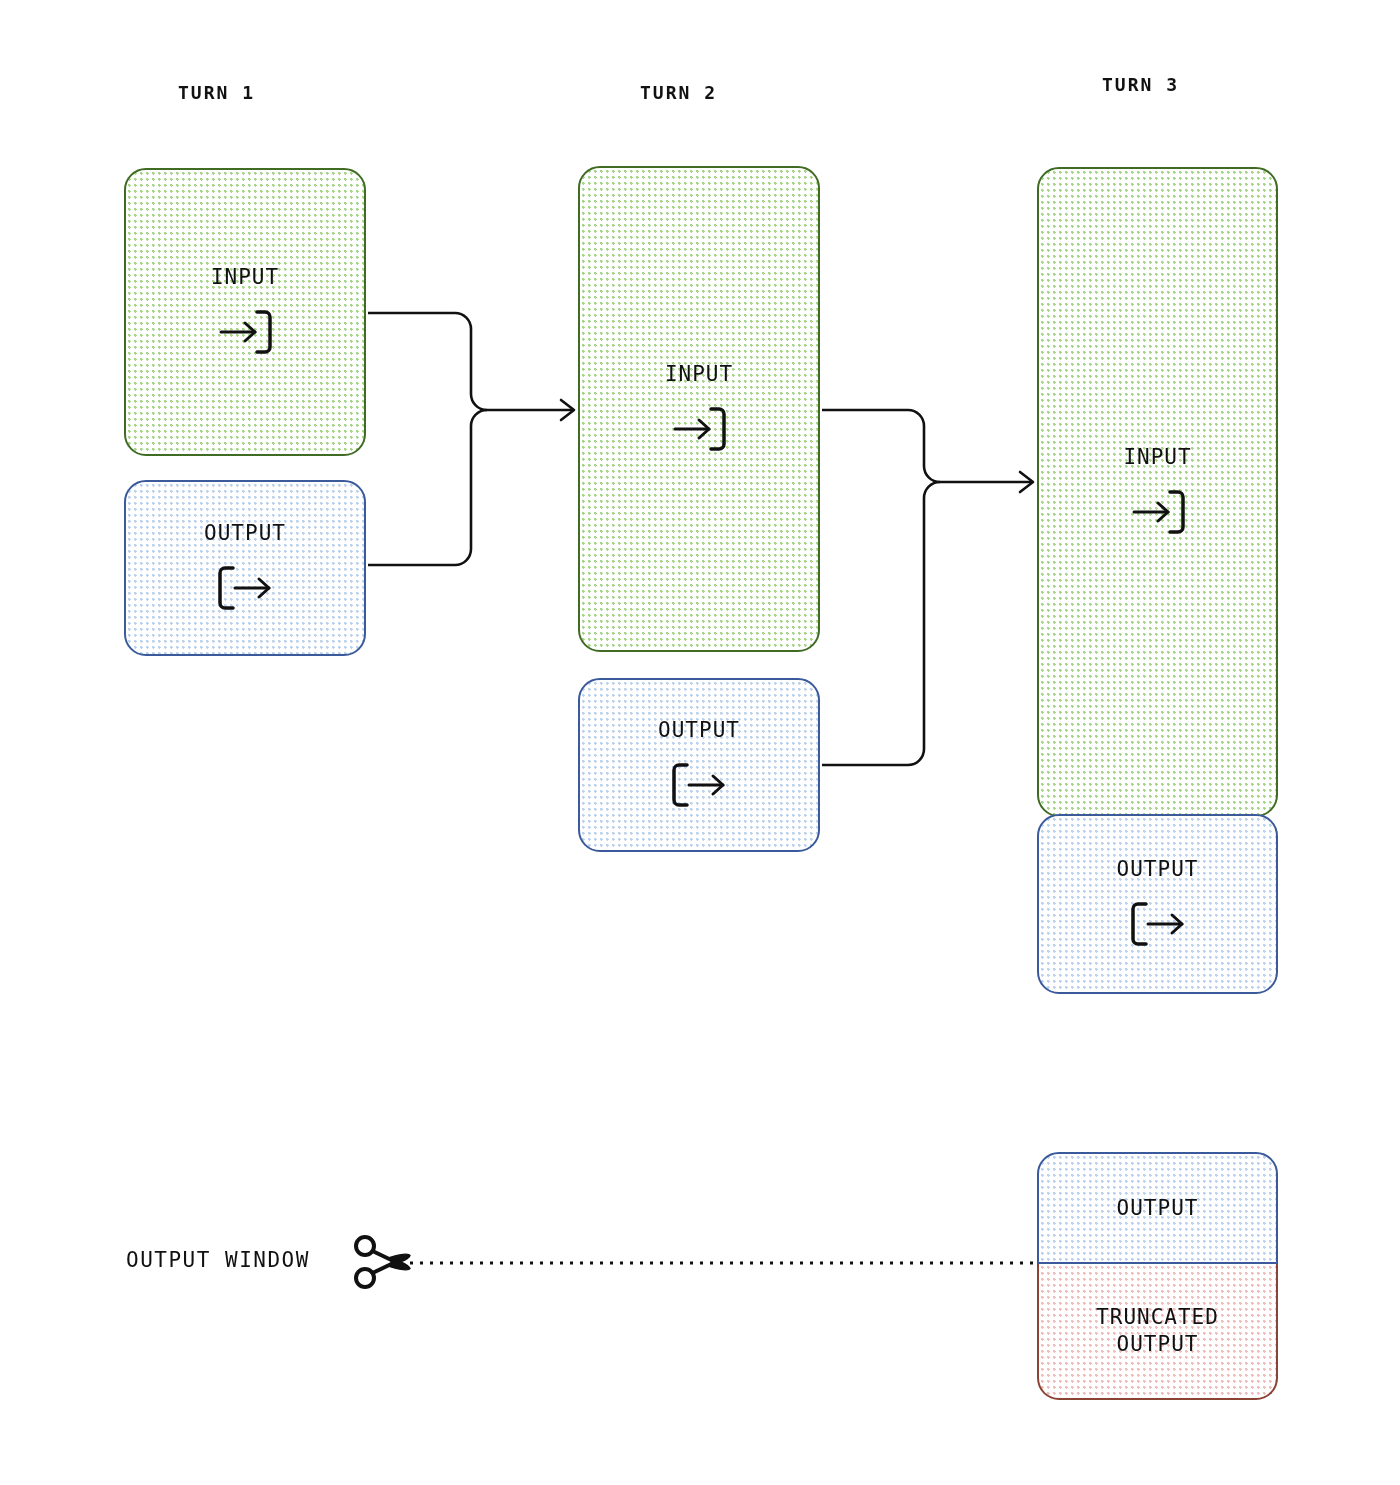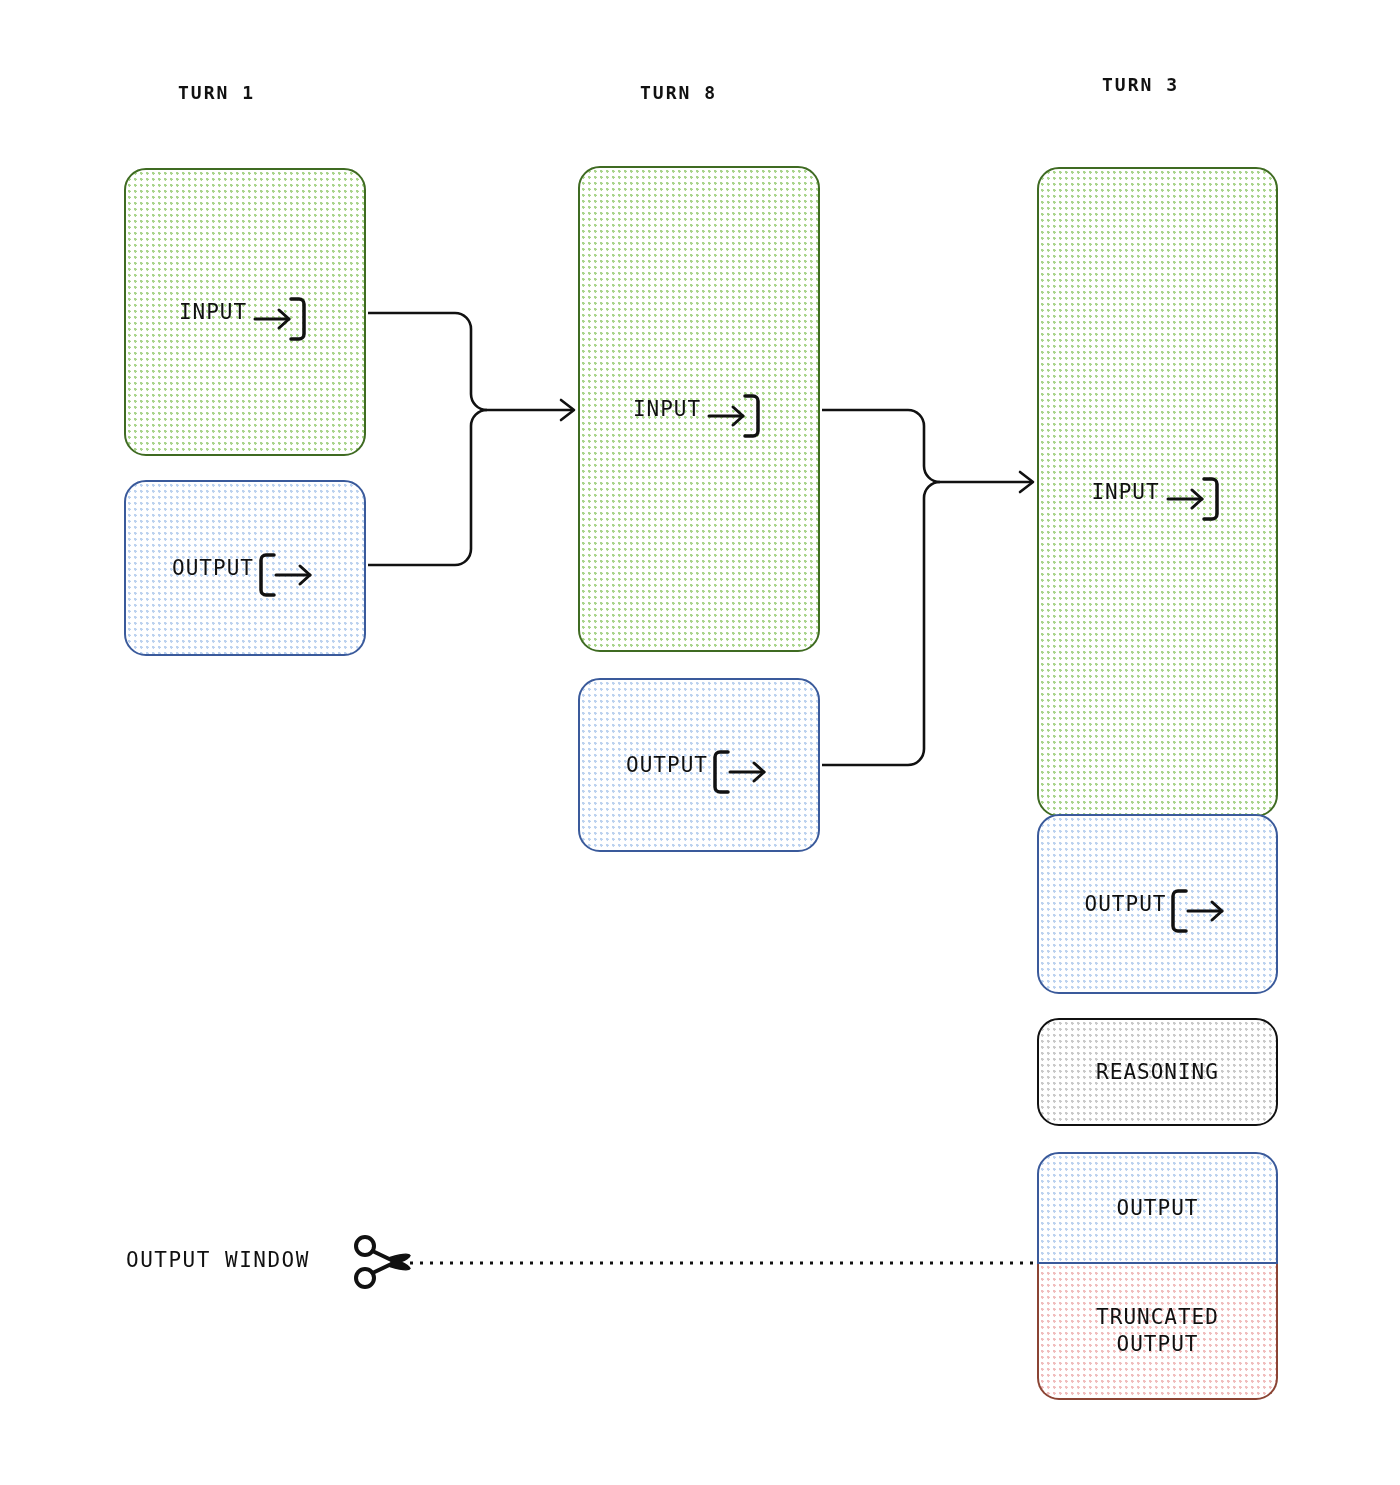--- a/index.html
+++ b/index.html
@@ -28,21 +28,21 @@
     color: #111111;
     white-space: nowrap;
   }
 
   
   .box {
     position: absolute;
     box-sizing: border-box;
     border-radius: 22px;
     display: flex;
-    flex-direction: row;
+    flex-direction: column;
     align-items: center;
     justify-content: center;
     background-color: #ffffff;
     background-repeat: repeat;
     background-position: 2px 2px;
   }
 
   .box-green {
     border: 2px solid #3f6b22;
     background-image: radial-gradient(circle at 1.4px 1.4px, #a9d48c 1.3px, rgba(0,0,0,0) 1.45px);
@@ -139,21 +139,21 @@
     position: absolute;
     line-height: 0;
   }
 </style>
 </head>
 <body>
 
 <div id="canvas">
 
   <div class="turn-header" style="left:178px; top:82px;">TURN 1</div>
-  <div class="turn-header" style="left:640px; top:82px;">TURN 8</div>
+  <div class="turn-header" style="left:640px; top:82px;">TURN 2</div>
   <div class="turn-header" style="left:1102px; top:74px;">TURN 3</div>
 
   <div class="box box-green" style="left:124px; top:168px; width:242px; height:288px;">
     <div class="box-label">INPUT</div>
     <div class="box-icon">
       <svg width="64" height="56" viewBox="0 0 64 56">
         <path d="M8 28 H42" stroke="#111" stroke-width="3" fill="none" stroke-linecap="round"></path>
         <path d="M32 19 L42 28 L32 37" stroke="#111" stroke-width="3" fill="none" stroke-linecap="round" stroke-linejoin="round"></path>
         <path d="M44 8 H52 a5 5 0 0 1 5 5 V43 a5 5 0 0 1 -5 5 H44" stroke="#111" stroke-width="3.5" fill="none" stroke-linecap="round" stroke-linejoin="round"></path>
       </svg>
@@ -208,23 +208,20 @@
     <div class="box-label">OUTPUT</div>
     <div class="box-icon">
       <svg width="64" height="56" viewBox="0 0 64 56">
         <path d="M20 8 H12 a5 5 0 0 0 -5 5 V43 a5 5 0 0 0 5 5 H20" stroke="#111" stroke-width="3.5" fill="none" stroke-linecap="round" stroke-linejoin="round"></path>
         <path d="M22 28 H56" stroke="#111" stroke-width="3" fill="none" stroke-linecap="round"></path>
         <path d="M46 19 L56 28 L46 37" stroke="#111" stroke-width="3" fill="none" stroke-linecap="round" stroke-linejoin="round"></path>
       </svg>
     </div>
   </div>
 
-  <div class="box box-gray" style="left:1037px; top:1018px; width:241px; height:108px;">
-    <div class="box-label">REASONING</div>
-  </div>
 
   <div class="split-box" style="left:1037px; top:1152px; width:241px; height:248px;">
     <div class="split-top" style="height:112px;">
       <div class="box-label">OUTPUT</div>
     </div>
     <div class="split-bottom" style="height:136px;">
       <div class="box-label">TRUNCATED
 OUTPUT</div>
     </div>
   </div>

